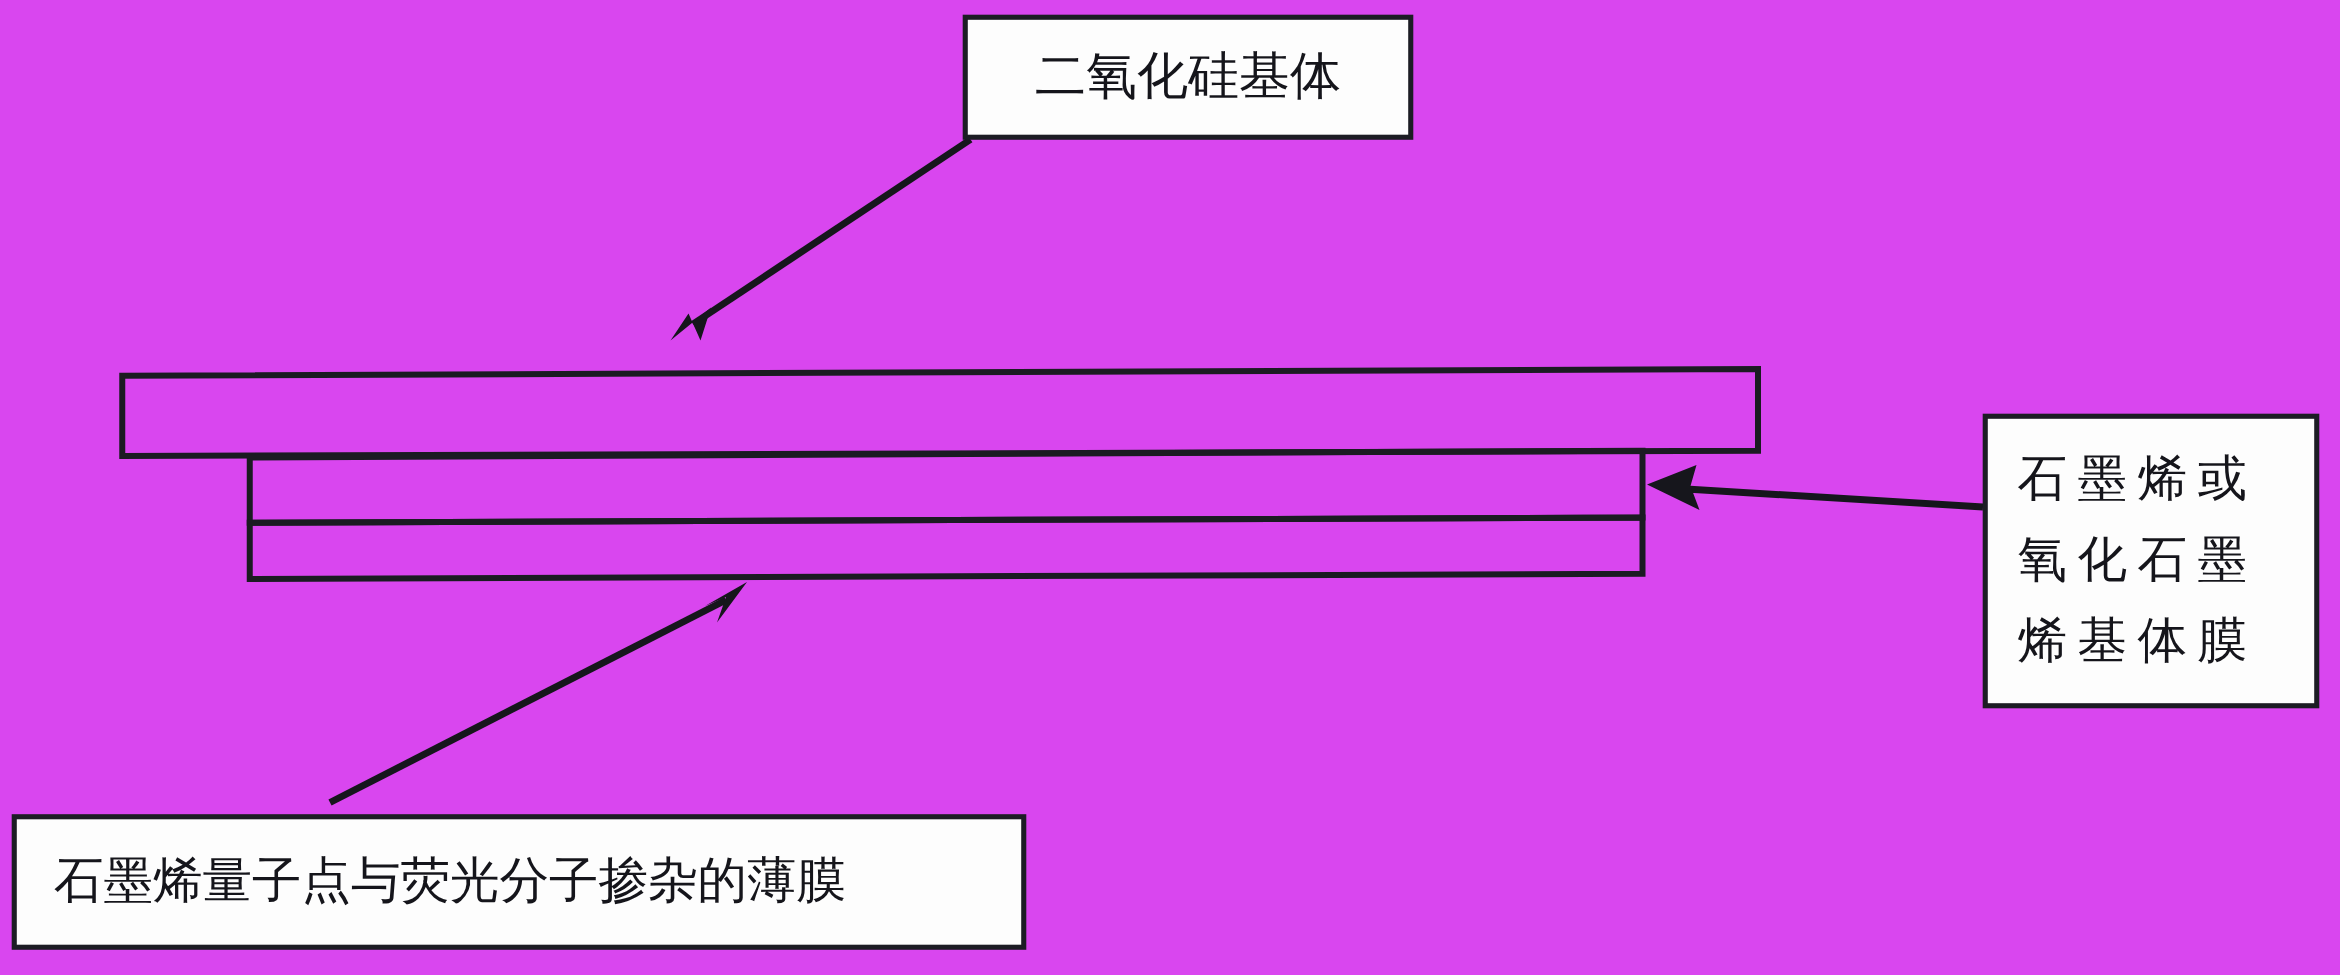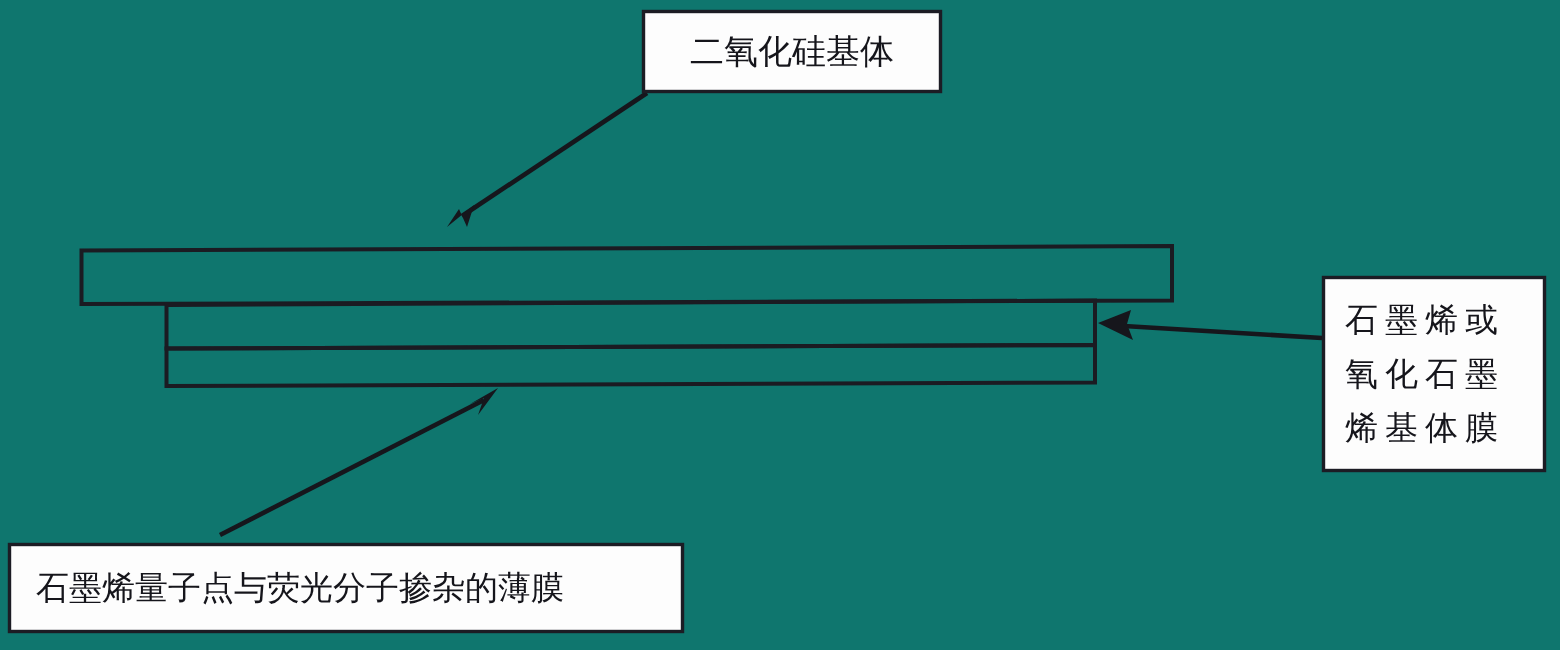--- a/index.html
+++ b/index.html
@@ -8,21 +8,21 @@
     padding: 0;
     background: #ffffff;
   }
   body {
     font-family: "Liberation Sans", "DejaVu Sans", sans-serif;
   }
   #diagram-root {
     position: relative;
     width: 1560px;
     height: 650px;
-    background: #0f766e;
+    background: #d946ef;
     overflow: hidden;
   }
   #diagram-svg {
     position: absolute;
     left: 0;
     top: 0;
     width: 1560px;
     height: 650px;
   }
   .struct-line {

